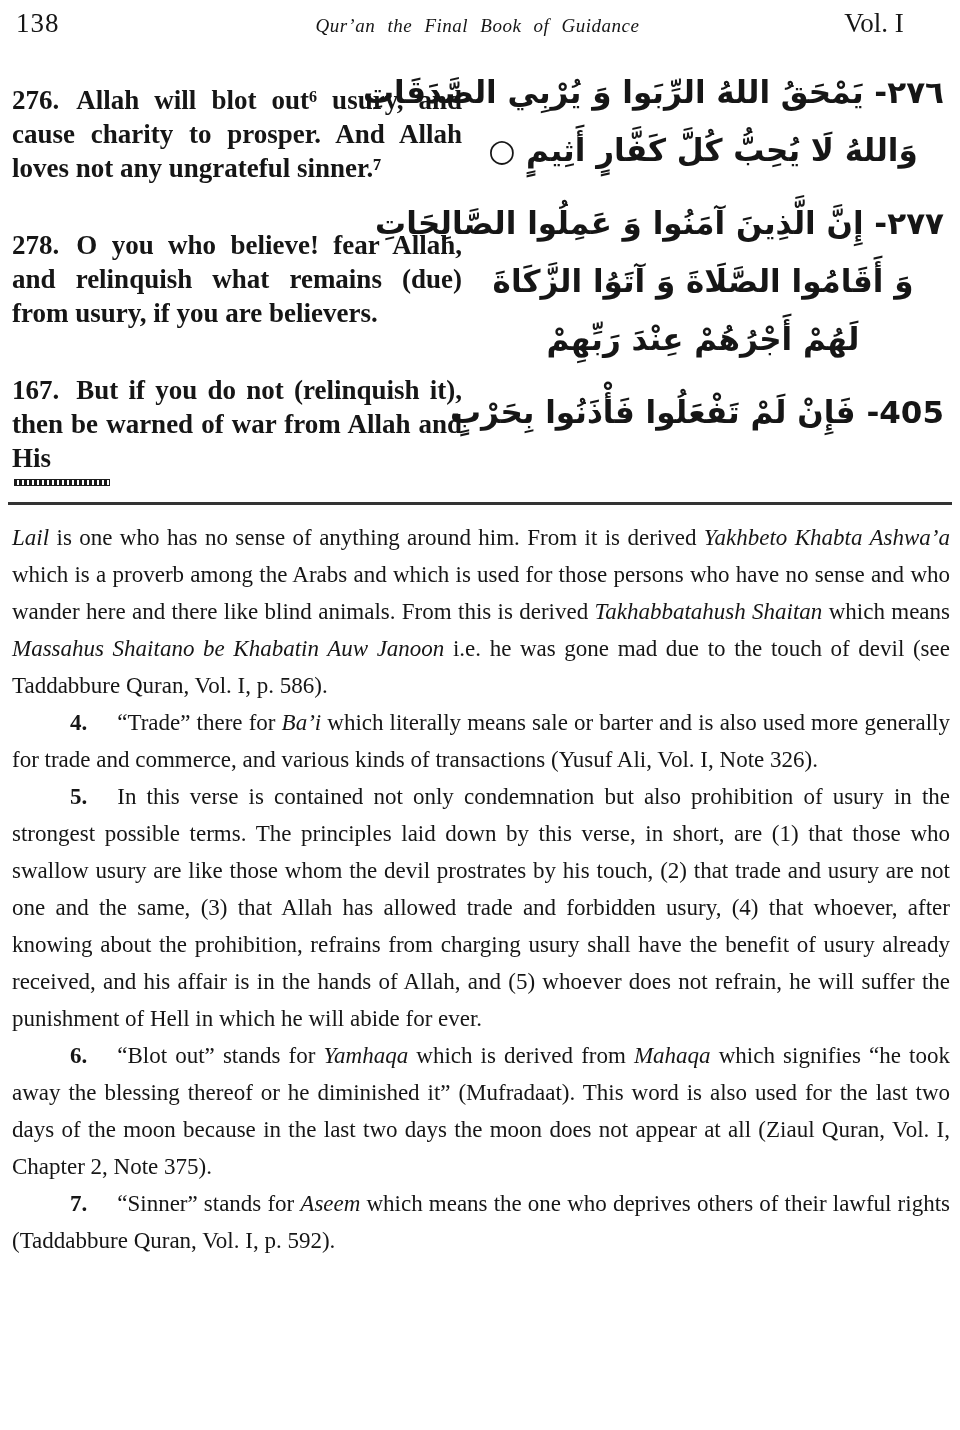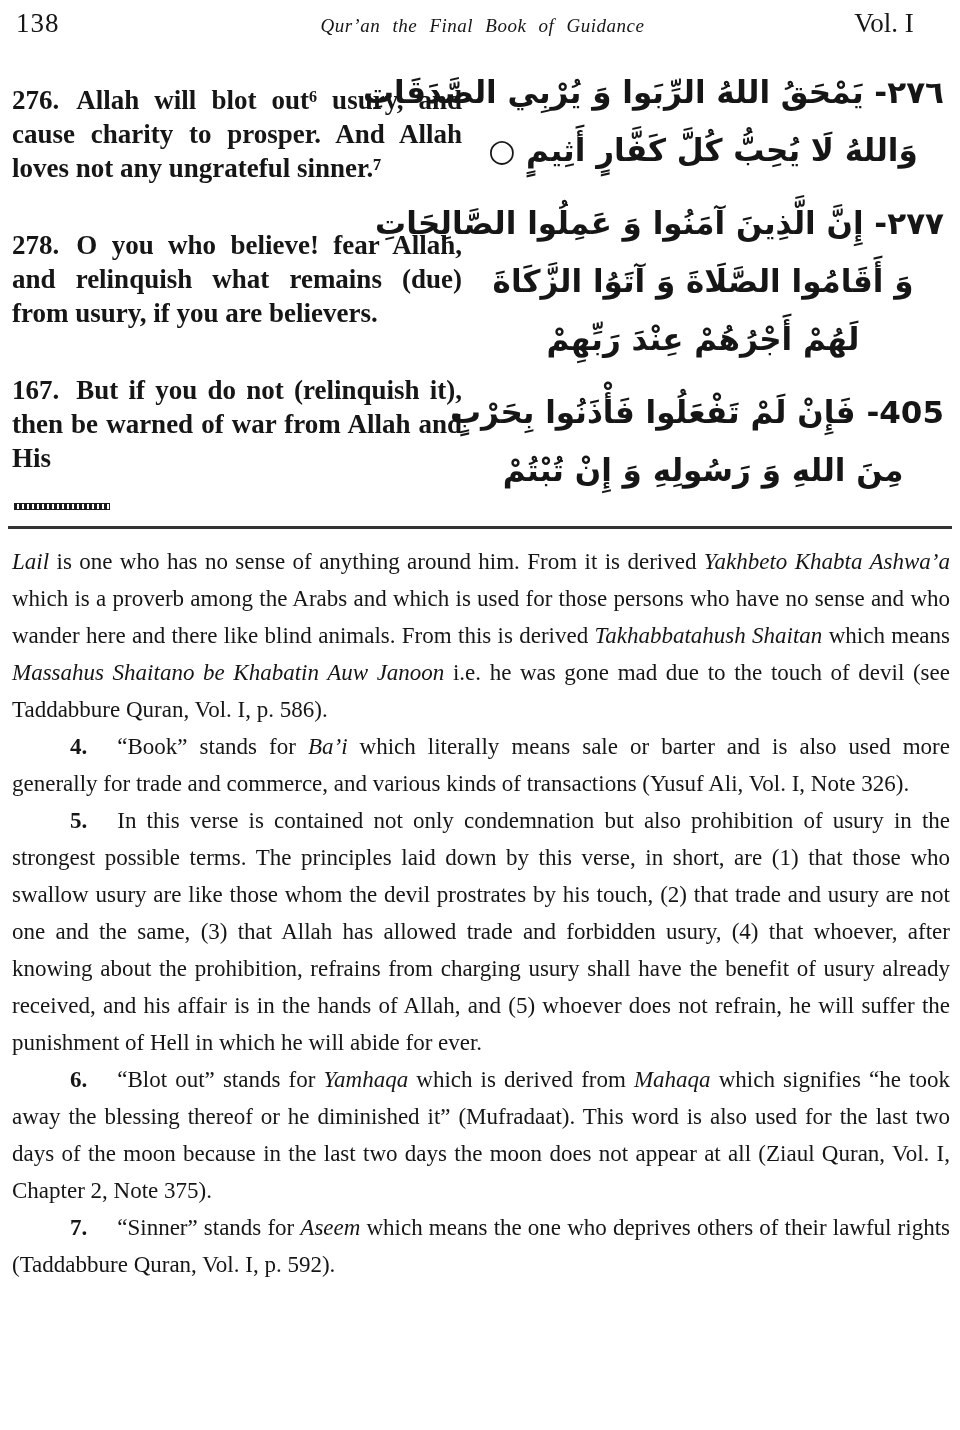--- a/index.html
+++ b/index.html
@@ -6,21 +6,21 @@
   html, body {
     width: 960px; height: 1430px;
     background: #ffffff;
     color: #161616;
     font-family: "Liberation Serif", "DejaVu Serif", serif;
     overflow: hidden;
   }
   
   .page-header {
     display: flex; align-items: baseline;
-    padding: 8px 11px 0 16px;
+    padding: 8px 21px 0 16px;
   }
   .page-number { font-size: 27px; width: 130px; letter-spacing: 1px; }
   .page-title  {
     flex: 1; text-align: center;
     font-style: italic; font-size: 19px;
     word-spacing: 7px; letter-spacing: 0.5px;
   }
   .volume-label { width: 130px; text-align: center; font-size: 27px; }
 
   
@@ -100,28 +100,27 @@
         <p class="ar-line" dir="rtl">٢٧٦- يَمْحَقُ اللهُ الرِّبَوا وَ يُرْبِي الصَّدَقَاتِ</p>
         <p class="ar-line" dir="rtl">وَاللهُ لَا يُحِبُّ كُلَّ كَفَّارٍ أَثِيمٍ ○</p>
       </div>
       <div class="ar-group">
         <p class="ar-line" dir="rtl">٢٧٧- إِنَّ الَّذِينَ آمَنُوا وَ عَمِلُوا الصَّالِحَاتِ</p>
         <p class="ar-line" dir="rtl">وَ أَقَامُوا الصَّلَاةَ وَ آتَوُا الزَّكَاةَ</p>
         <p class="ar-line" dir="rtl">لَهُمْ أَجْرُهُمْ عِنْدَ رَبِّهِمْ</p>
       </div>
       <div class="ar-group">
         <p class="ar-line" dir="rtl">405- فَإِنْ لَمْ تَفْعَلُوا فَأْذَنُوا بِحَرْبٍ</p>
-        <p class="ar-line" dir="rtl">مِنَ اللهِ وَ رَسُولِهِ وَ إِنْ تُبْتُمْ</p>
       </div>
     </div>
 </main>
 
 <div class="continuation-marker"></div>
 
 <hr class="footnote-divider">
 
 <section class="footnotes" id="footnotes">
     <p class="fn-p"><span class="i">Lail</span><span> is one who has no sense of anything around him. From it is derived </span><span class="i">Yakhbeto Khabta Ashwa’a</span><span> which is a proverb among the Arabs and which is used for those persons who have no sense and who wander here and there like blind animals. From this is derived </span><span class="i">Takhabbatahush Shaitan</span><span> which means </span><span class="i">Massahus Shaitano be Khabatin Auw Janoon</span><span> i.e. he was gone mad due to the touch of devil (see Taddabbure Quran, Vol. I, p. 586).</span></p>
-    <p class="fn-p indent"><span class="fn-num">4.</span><span>“Book” stands for </span><span class="i">Ba’i</span><span> which literally means sale or barter and is also used more generally for trade and commerce, and various kinds of transactions (Yusuf Ali, Vol. I, Note 326).</span></p>
+    <p class="fn-p indent"><span class="fn-num">4.</span><span>“Trade” there for </span><span class="i">Ba’i</span><span> which literally means sale or barter and is also used more generally for trade and commerce, and various kinds of transactions (Yusuf Ali, Vol. I, Note 326).</span></p>
     <p class="fn-p indent"><span class="fn-num">5.</span><span>In this verse is contained not only condemnation but also prohibition of usury in the strongest possible terms. The principles laid down by this verse, in short, are (1) that those who swallow usury are like those whom the devil prostrates by his touch, (2) that trade and usury are not one and the same, (3) that Allah has allowed trade and forbidden usury, (4) that whoever, after knowing about the prohibition, refrains from charging usury shall have the benefit of usury already received, and his affair is in the hands of Allah, and (5) whoever does not refrain, he will suffer the punishment of Hell in which he will abide for ever.</span></p>
     <p class="fn-p indent"><span class="fn-num">6.</span><span>“Blot out” stands for </span><span class="i">Yamhaqa</span><span> which is derived from </span><span class="i">Mahaqa</span><span> which signifies “he took away the blessing thereof or he diminished it” (Mufradaat). This word is also used for the last two days of the moon because in the last two days the moon does not appear at all (Ziaul Quran, Vol. I, Chapter 2, Note 375).</span></p>
     <p class="fn-p indent"><span class="fn-num">7.</span><span>“Sinner” stands for </span><span class="i">Aseem</span><span> which means the one who deprives others of their lawful rights (Taddabbure Quran, Vol. I, p. 592).</span></p>
   </section>
 
 </body></html>

